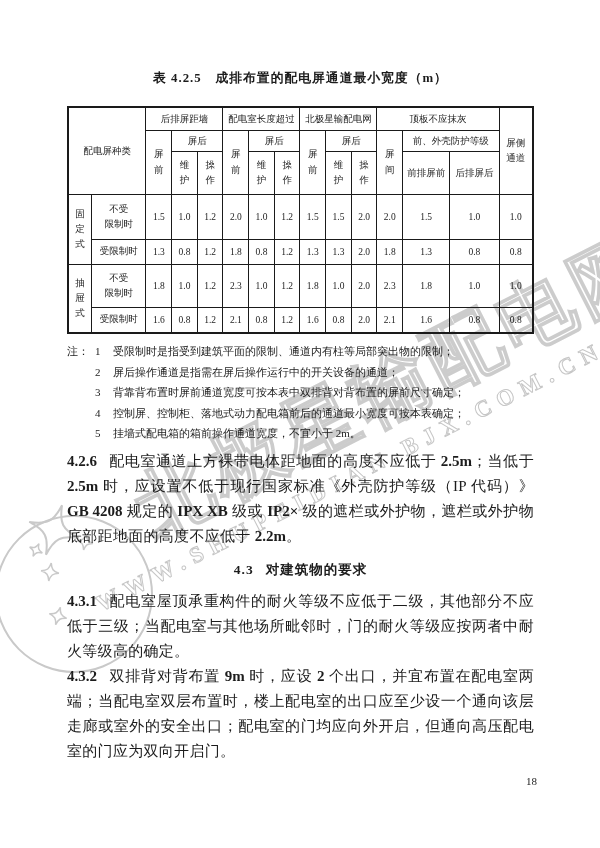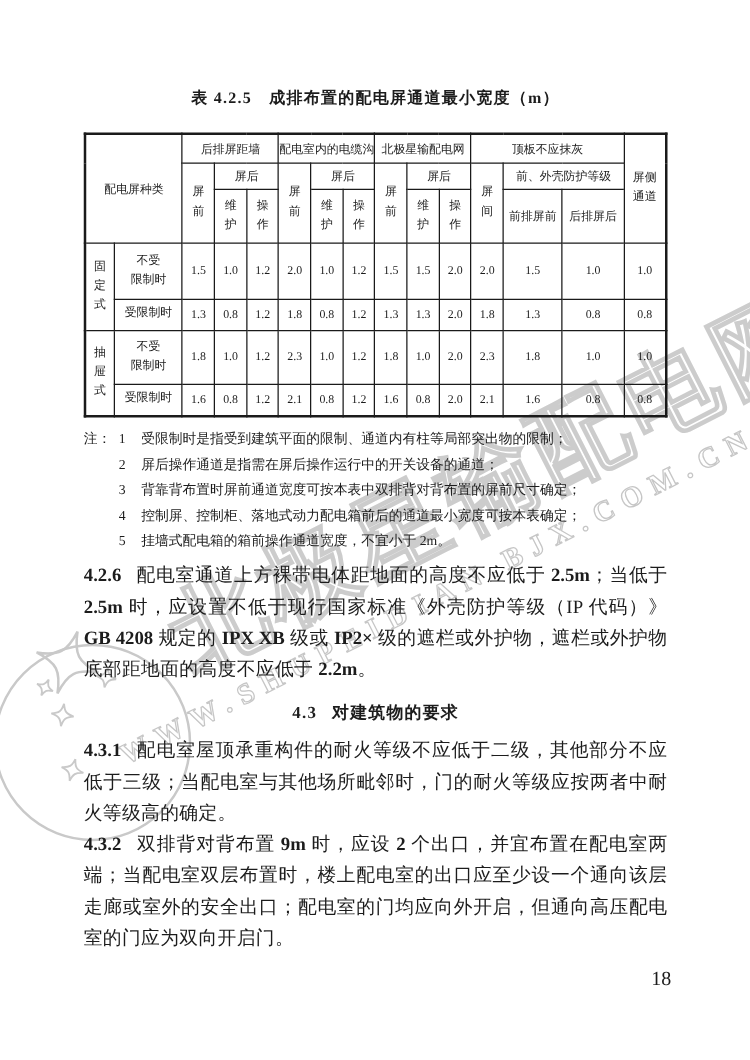--- a/index.html
+++ b/index.html
@@ -56,21 +56,21 @@
     text-align:justify; letter-spacing:0.3px;
   }
   .pnum{font-weight:bold; margin-right:12px; letter-spacing:0;}
   .run-b{font-weight:bold; letter-spacing:0;}
   .sec-heading{
     text-align:center; font-weight:bold; font-size:13.5px;
     margin:12px 0 10px 0; letter-spacing:1px;
   }
   .sec-heading .hnum{margin-right:12px;}
   .pagenum{
-    position:absolute; top:775px; right:63px; z-index:1; font-size:16px;
+    position:absolute; top:775px; right:63px; z-index:1; font-size:11px;
   }
 </style>
 </head>
 <body>
 
 <div class="page">
 
   <div class="wm wm-cn">北极星输配电网</div>
   <div class="wm wm-latin">WWW.SHUPEIDIAN.BJX.COM.CN</div>
   <svg class="wm wm-logo" width="180" height="190" viewBox="0 0 180 190" fill="none" stroke="#c9c9c9" stroke-width="2">
@@ -101,21 +101,21 @@
           <col style="width:25px">
         <col style="width:25px">
           <col style="width:46px">
           <col style="width:48px">
         <col style="width:33px">
       </colgroup>
       <thead>
         <tr class="r1">
           <th colspan="2" rowspan="3">配电屏种类</th>
           <th colspan="3">后排屏距墙</th>
-          <th colspan="3">配电室内的电缆沟</th>
+          <th colspan="3">配电室长度超过</th>
           <th colspan="3">北极星输配电网</th>
           <th colspan="3">顶板不应抹灰</th>
           <th rowspan="3" class="pre">屏侧
 通道</th>
         </tr>
         <tr class="r2">
           <th rowspan="2" class="pre">屏
 前</th>
           <th colspan="2">屏后</th>
           <th rowspan="2" class="pre">屏

